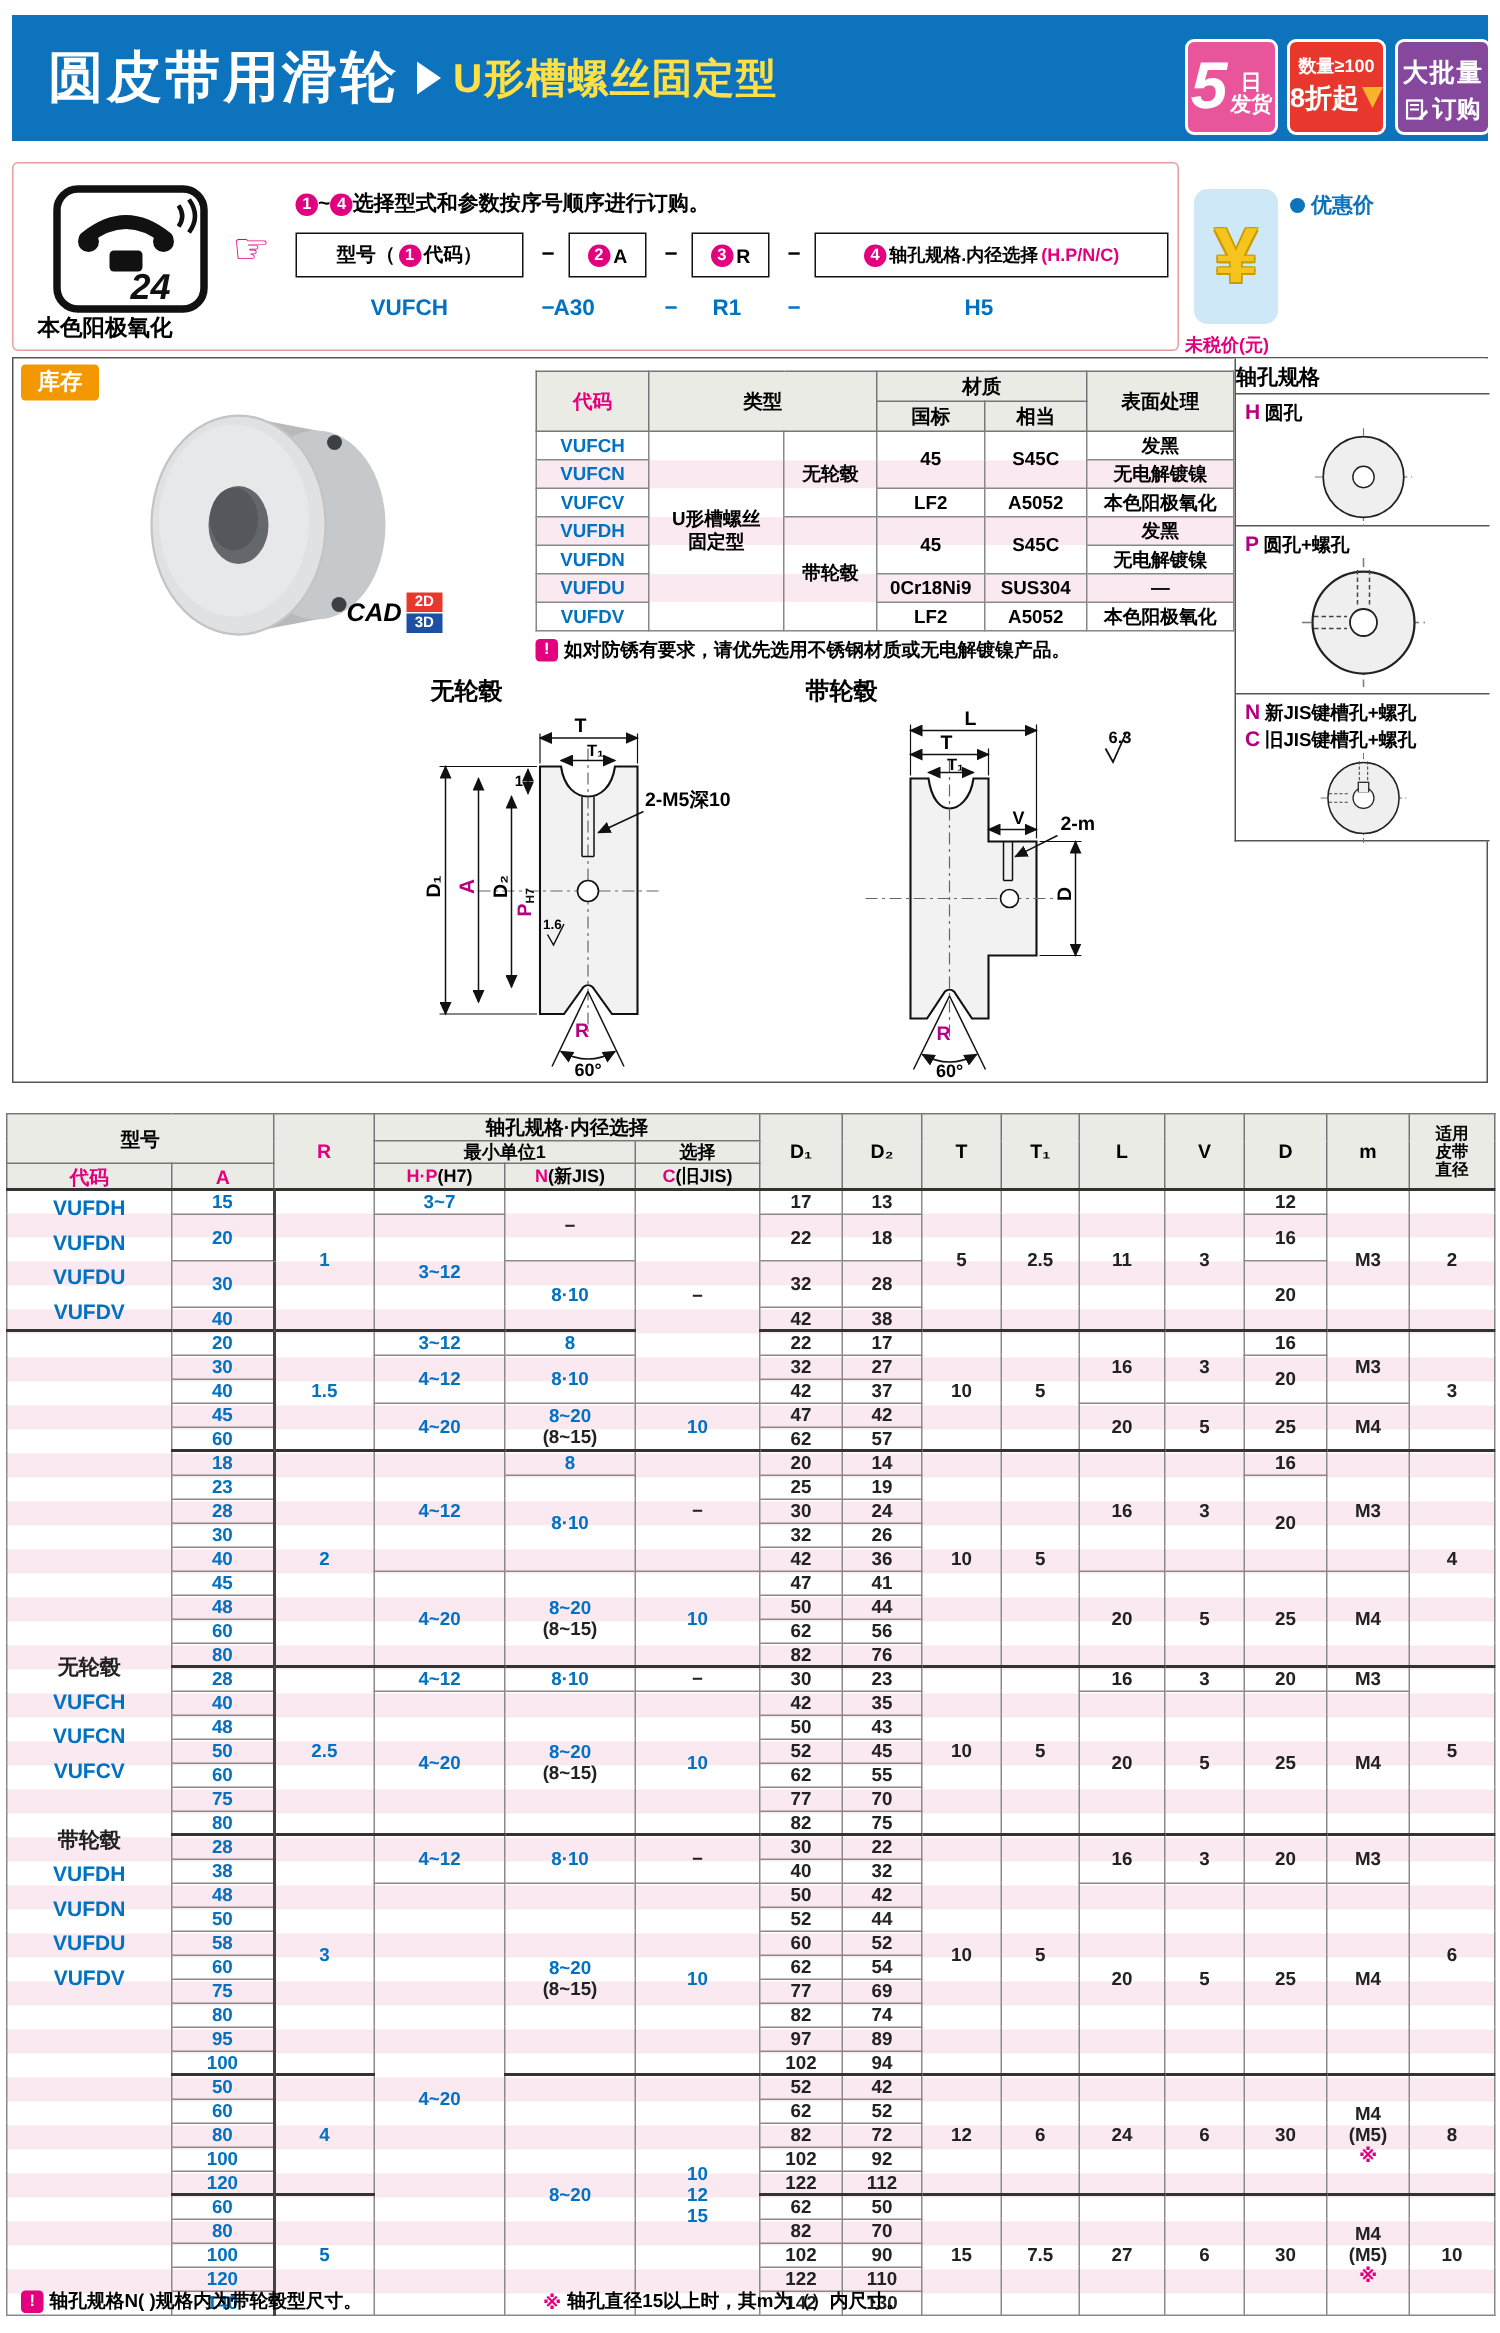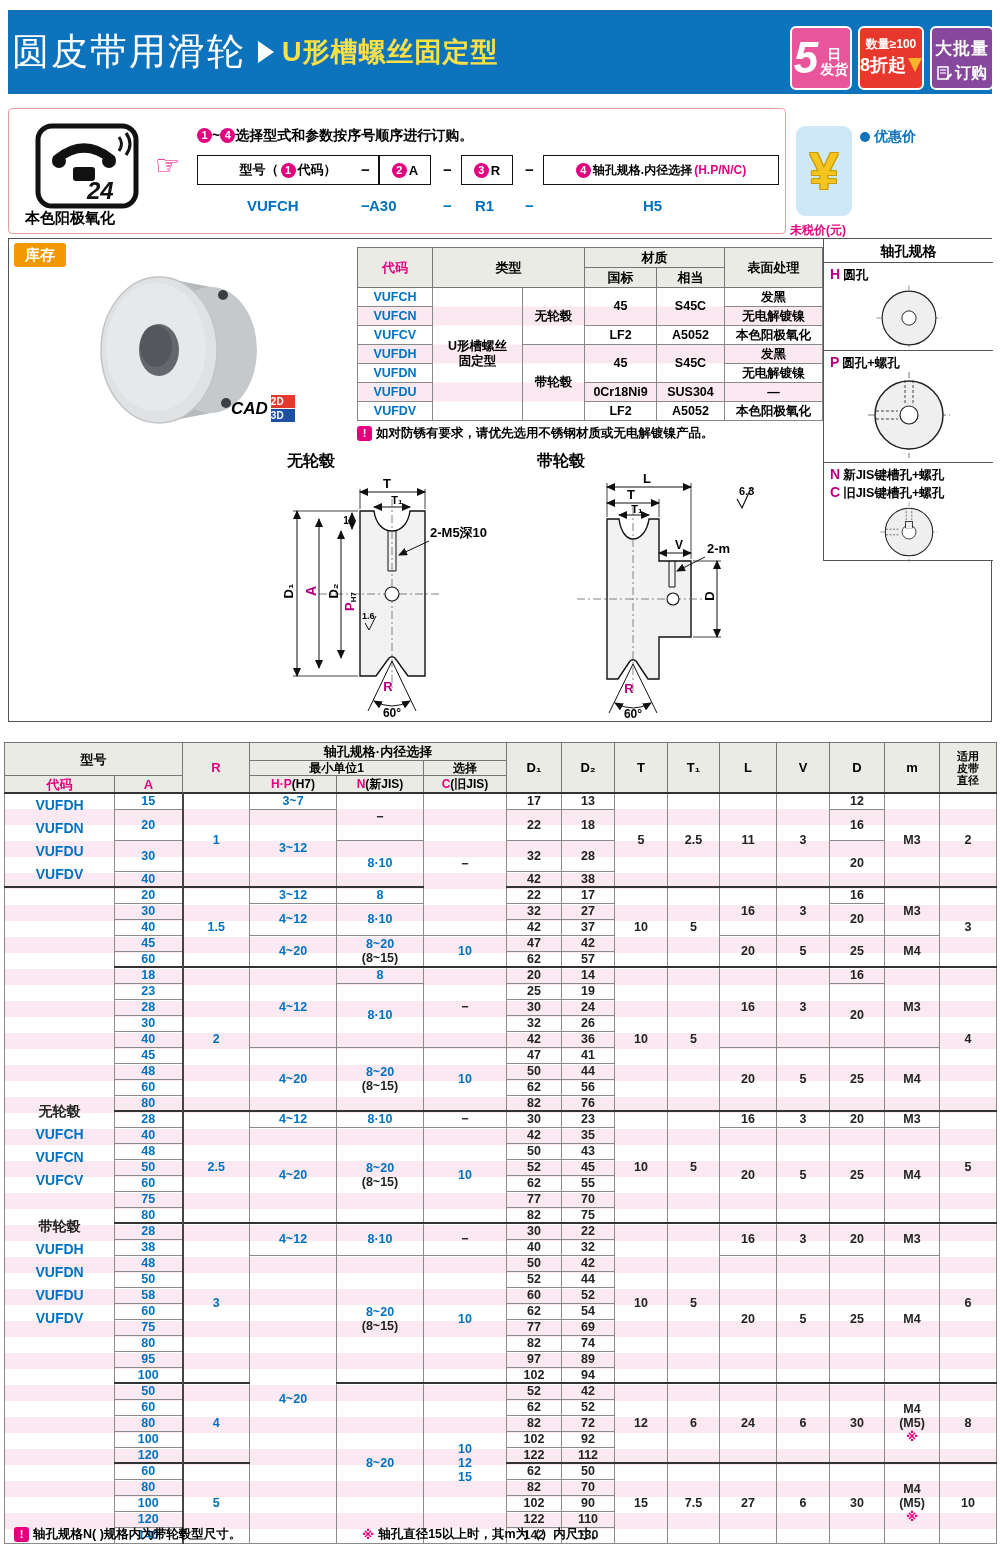--- a/index.html
+++ b/index.html
@@ -2,21 +2,21 @@
 <html><head>
 <meta charset="utf-8">
 <style>
   *{box-sizing:border-box;margin:0;padding:0}
   body{font-family:"Liberation Sans","DejaVu Sans",sans-serif;background:#fff}
   #page{position:relative;width:1000px;height:1555px;background:#fff;overflow:hidden}
   .abs{position:absolute}
 
   
   #topbar{left:8px;top:10px;width:984px;height:84px;background:#0d73bc;display:flex;align-items:center}
-  #topbar .t1{color:#fff;font-size:37px;font-weight:normal;margin-left:4px;letter-spacing:2px}
+  #topbar .t1{color:#fff;font-size:37px;font-weight:bold;margin-left:24px;letter-spacing:2px}
   #topbar .tri{width:0;height:0;border-left:16px solid #fff;border-top:11px solid transparent;border-bottom:11px solid transparent;margin:0 8px 0 12px}
   #topbar .t2{color:#fde047;font-size:27px;font-weight:bold;letter-spacing:1px}
   .badge{position:absolute;top:16px;height:64px;border:2px solid #fff;border-radius:6px;color:#fff;text-align:center;font-weight:bold}
   #badge1{left:782px;width:62px;background:#e8559a;display:flex;align-items:center;justify-content:center}
   #badge1 .b5{font-size:44px;font-style:italic}
   #badge1 .bcol{display:flex;flex-direction:column;font-size:14px;line-height:15px;margin-left:2px;margin-top:8px}
   #badge2{left:850px;width:66px;background:#e8382d;padding-top:8px}
   #badge2 .l1{font-size:12px}
   #badge2 .l2{font-size:18px;display:flex;align-items:center;justify-content:center;gap:2px}
   #badge2 .arr{width:0;height:0;border-top:14px solid #f7b52c;border-left:7px solid transparent;border-right:7px solid transparent;display:inline-block}
@@ -44,36 +44,36 @@
   #pricetitle .dot{width:10px;height:10px;border-radius:50%;background:#0d73bc;display:inline-block}
   #pricetbl{left:858px;top:148px;border-collapse:collapse}
   #pricetbl td{border:1px solid #333;font-size:12px;font-weight:bold;text-align:center;height:24px;padding:0 4px;background:#fff}
 
   
   #mainbox{left:8px;top:238px;width:984px;height:484px;border:1px solid #555;background:#fff}
   #stock{left:5px;top:4px;width:52px;height:24px;background:#f39800;color:#fff;font-size:15px;font-weight:bold;text-align:center;line-height:24px;border-radius:3px}
   #cadbadge{left:222px;top:156px;display:flex;align-items:center;gap:3px}
   #cadbadge .cadtxt{font-size:17px;font-weight:bold;font-style:italic}
   #cadbadge .stack{display:flex;flex-direction:column;gap:1px}
-  #cadbadge .c2d,#cadbadge .c3d{color:#fff;font-size:10px;font-weight:bold;width:24px;height:13px;text-align:left;line-height:13px}
+  #cadbadge .c2d,#cadbadge .c3d{color:#fff;font-size:10px;font-weight:bold;width:24px;height:13px;text-align:center;line-height:13px}
   #cadbadge .c2d{background:#e8382d}
   #cadbadge .c3d{background:#1d50a2}
 
   
   #mattbl{left:348px;top:8px;border-collapse:collapse;table-layout:fixed;background:repeating-linear-gradient(to bottom,#fff 0 19px,#fbe9f1 19px 38px);background-position:0 40px}
   #mattbl th{background:#ebebe6;border:1px solid #777;font-size:13px;font-weight:bold;height:20px}
   #mattbl td{border:1px solid #888;font-size:12.5px;font-weight:bold;text-align:center;height:19px;white-space:pre-line;line-height:15px}
   #mattbl .mat-code{color:#0072c1;text-align:center}
   #mattbl .mag{color:#e3007f}
   #matnote{left:348px;top:186px;font-size:12.5px;font-weight:bold;display:flex;align-items:center;gap:4px}
   .noteicon{display:inline-block;width:15px;height:15px;background:#e3007f;color:#fff;border-radius:3px;font-size:11px;font-weight:bold;text-align:center;line-height:15px}
 
   
   #shaftpanel{left:814px;top:0;width:170px;height:322px;border-left:1px solid #555;border-bottom:1px solid #555;background:#fff}
-  #shaftpanel .ptitle{height:24px;border-bottom:1px solid #555;text-align:center;font-size:14px;font-weight:bold;line-height:24px}
+  #shaftpanel .ptitle{height:24px;border-bottom:1px solid #555;text-align:left;font-size:14px;font-weight:bold;line-height:24px}
   .psec{border-bottom:1px solid #555;padding:3px 6px;text-align:center}
   .psec:last-child{border-bottom:none}
   .plabel{text-align:left;font-size:12.5px;font-weight:bold}
   .plabel .pk{color:#b5007f;font-size:14px;margin-right:3px}
 
   
   .drawtitle{font-size:16px;font-weight:bold}
   svg text{font-family:"Liberation Sans","DejaVu Sans",sans-serif}
 
   
@@ -146,21 +146,21 @@
       <rect x="38" y="44" width="22" height="14" rx="3" fill="#111"></rect>
       <path d="M84,14 q5,7 0,14" fill="none" stroke="#111" stroke-width="3"></path>
       <path d="M91,10 q8,11 0,22" fill="none" stroke="#111" stroke-width="3"></path>
       <text x="52" y="76" font-size="24" font-style="italic" font-weight="bold" fill="#111">24</text>
     </svg>
     <div class="abs" id="phone-label">本色阳极氧化</div>
     <div class="abs" id="finger">☞</div>
     <div class="abs" id="ord-note">
       <span class="circ">1</span><span>~</span><span class="circ">4</span><span>选择型式和参数按序号顺序进行订购。</span>
     </div>
-    <div class="obox" style="left:188px;width:182px">
+    <div class="obox" style="left:188px;width:152px">
       <span>型号（</span>
         <span class="circ">1</span>
         <span>代码）</span>
     </div>
     <div class="odash" style="left:352px">−</div>
     <div class="obox" style="left:370px;width:52px">
       <span class="circ">2</span>
         <span>A</span>
     </div>
     <div class="odash" style="left:434px">−</div>

